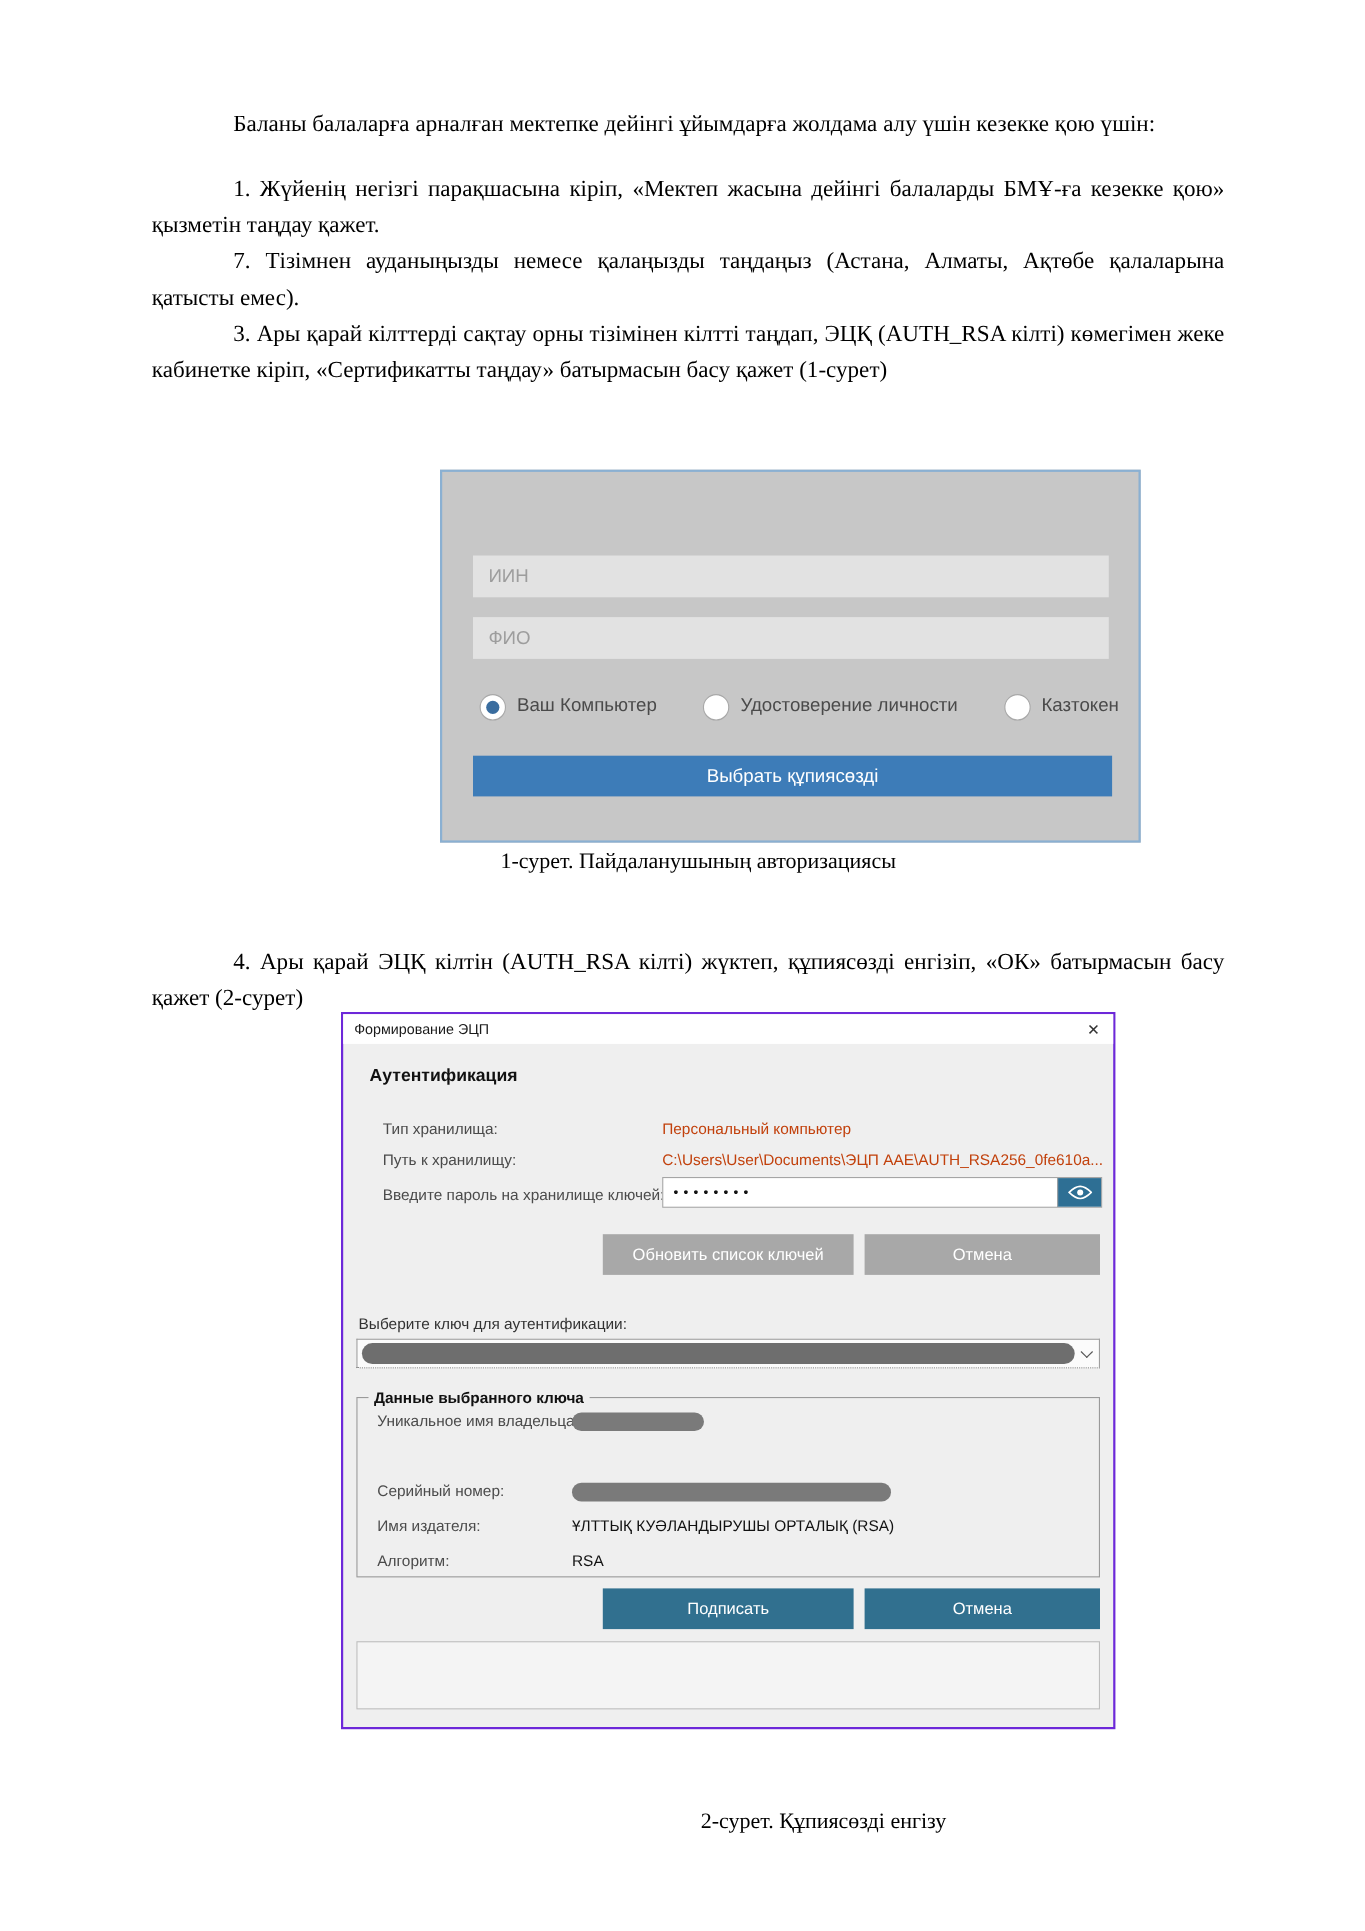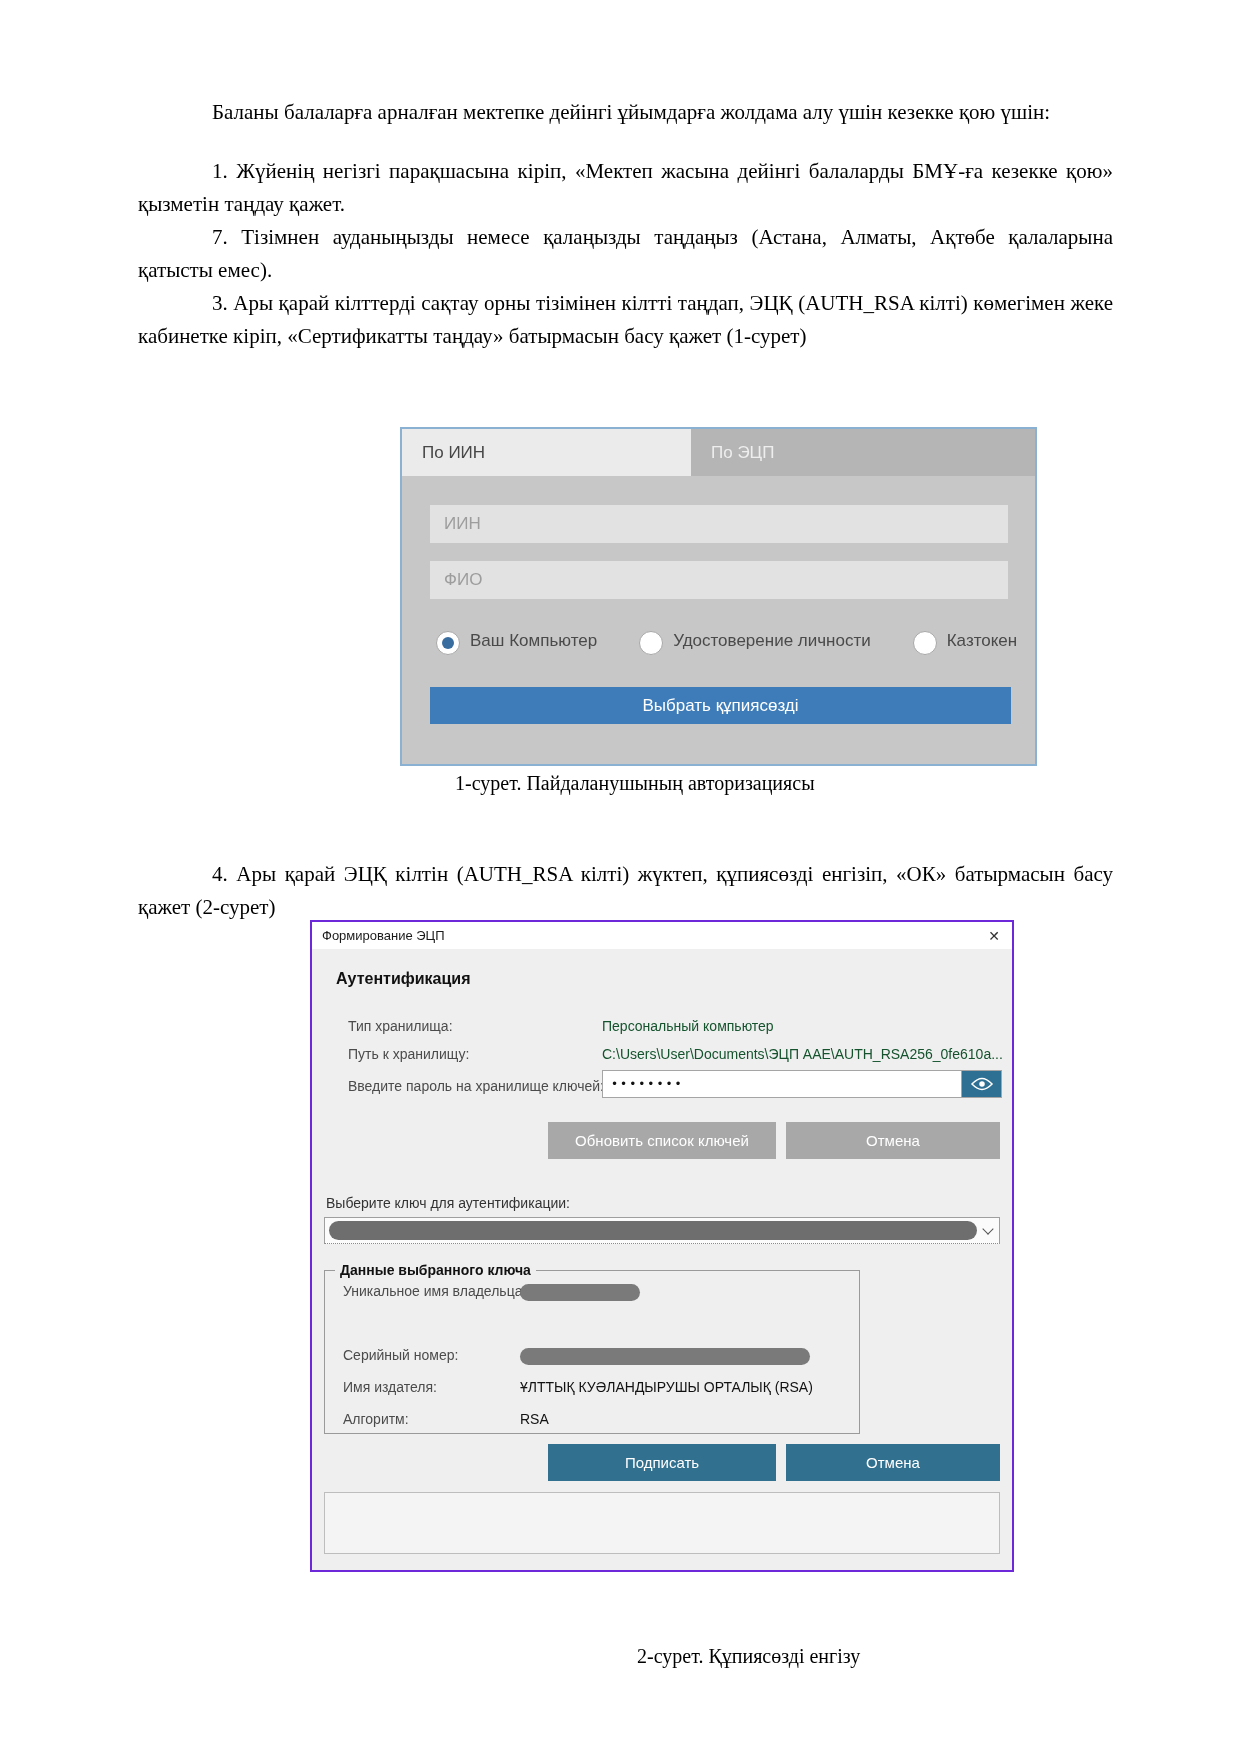--- a/index.html
+++ b/index.html
@@ -66,21 +66,21 @@
     font-family:"Liberation Sans", sans-serif; font-size:14px; color:#1a1a1a;
   }
   .dlg-titlebar {
     height:27px; background:#ffffff; display:flex; align-items:center; padding:0 10px;
   }
   .dlg-title { font-size:13px; color:#1a1a1a; flex:1; }
   .dlg-close { font-size:14px; color:#333; cursor:pointer; padding:0 2px; }
   .dlg-section-title { position:absolute; left:24px; top:48px; font-size:16px; font-weight:bold; color:#111; }
   .dlg-row { position:absolute; left:0; width:100%; height:20px; }
   .dlg-row .lbl { position:absolute; left:36px; color:#4b4b4b; }
-  .dlg-row .val { position:absolute; left:290px; color:#14532d; white-space:nowrap; max-width:400px; overflow:hidden; }
+  .dlg-row .val { position:absolute; left:290px; color:#c2410c; white-space:nowrap; max-width:400px; overflow:hidden; }
   #row-storage { top:96px; }
   #row-path { top:124px; }
   #row-pass-label { top:156px; }
   .pw-field {
     position:absolute; left:290px; top:148px; width:400px; height:28px;
     background:#ffffff; border:1px solid #a5a5a5; display:flex; align-items:stretch;
   }
   .pw-input {
     flex:1; border:0; outline:none; font-family:"DejaVu Sans", sans-serif;
     font-size:12px; letter-spacing:2px; padding:0 8px; color:#111; background:transparent;
@@ -105,21 +105,21 @@
     background:#fbfbfb; border:1px solid #9f9f9f; border-bottom:1px dotted #8a8a8a;
     display:flex; align-items:center; padding:0 2px; cursor:pointer;
   }
   .key-pill { flex:1; height:19px; background:#6e6e6e; border-radius:10px; margin:0 2px; }
   .caret { width:18px; height:100%; display:flex; align-items:center; justify-content:center; }
   .caret::before {
     content:""; width:7px; height:7px; border-right:1.6px solid #555;
     border-bottom:1.6px solid #555; transform:rotate(45deg); margin-top:-3px;
   }
   .key-group {
-    position:absolute; left:12px; top:348px; width:536px; height:164px;
+    position:absolute; left:12px; top:348px; width:676px; height:164px;
     border:1px solid #9a9a9a;
   }
   .key-group-title {
     position:absolute; left:10px; top:-9px; background:#efefef; padding:0 5px;
     font-weight:bold; color:#111; font-size:14px;
   }
   .kg-row { position:absolute; left:0; width:100%; height:20px; }
   .kg-row .lbl { position:absolute; left:18px; color:#4b4b4b; }
   .kg-row .val { position:absolute; left:195px; color:#111; white-space:nowrap; }
   #kg-owner { top:12px; } #kg-validity { top:44px; } #kg-serial { top:76px; }
@@ -138,24 +138,20 @@
 <div class="page">
 
   <div class="doc-block" id="intro-items">
     <p>Баланы балаларға арналған мектепке дейінгі ұйымдарға жолдама алу үшін кезекке қою үшін:</p>
     <p class="step-1">1. Жүйенің негізгі парақшасына кіріп, «Мектеп жасына дейінгі балаларды БМҰ-ға кезекке қою» қызметін таңдау қажет.</p>
     <p>7. Тізімнен ауданыңызды немесе қалаңызды таңдаңыз (Астана, Алматы, Ақтөбе қалаларына қатысты емес).</p>
     <p>3. Ары қарай кілттерді сақтау орны тізімінен кілтті таңдап, ЭЦҚ (AUTH_RSA кілті) көмегімен жеке кабинетке кіріп, «Сертификатты таңдау» батырмасын басу қажет (1-сурет)</p>
   </div>
 
   <div class="auth-panel">
-    <div class="auth-tabs">
-      <div class="tab tab-active">По ИИН</div>
-      <div class="tab tab-inactive">По ЭЦП</div>
-    </div>
     <input class="auth-input" id="inp-iin" type="text" placeholder="ИИН" style="">
     <input class="auth-input" id="inp-fio" type="text" placeholder="ФИО" style="">
     <div class="radio-row">
       <div class="radio-item">
         <span class="radio-circle checked"></span>
         <span class="radio-label">Ваш Компьютер</span>
       </div>
       <div class="radio-item">
         <span class="radio-circle"></span>
         <span class="radio-label">Удостоверение личности</span>

